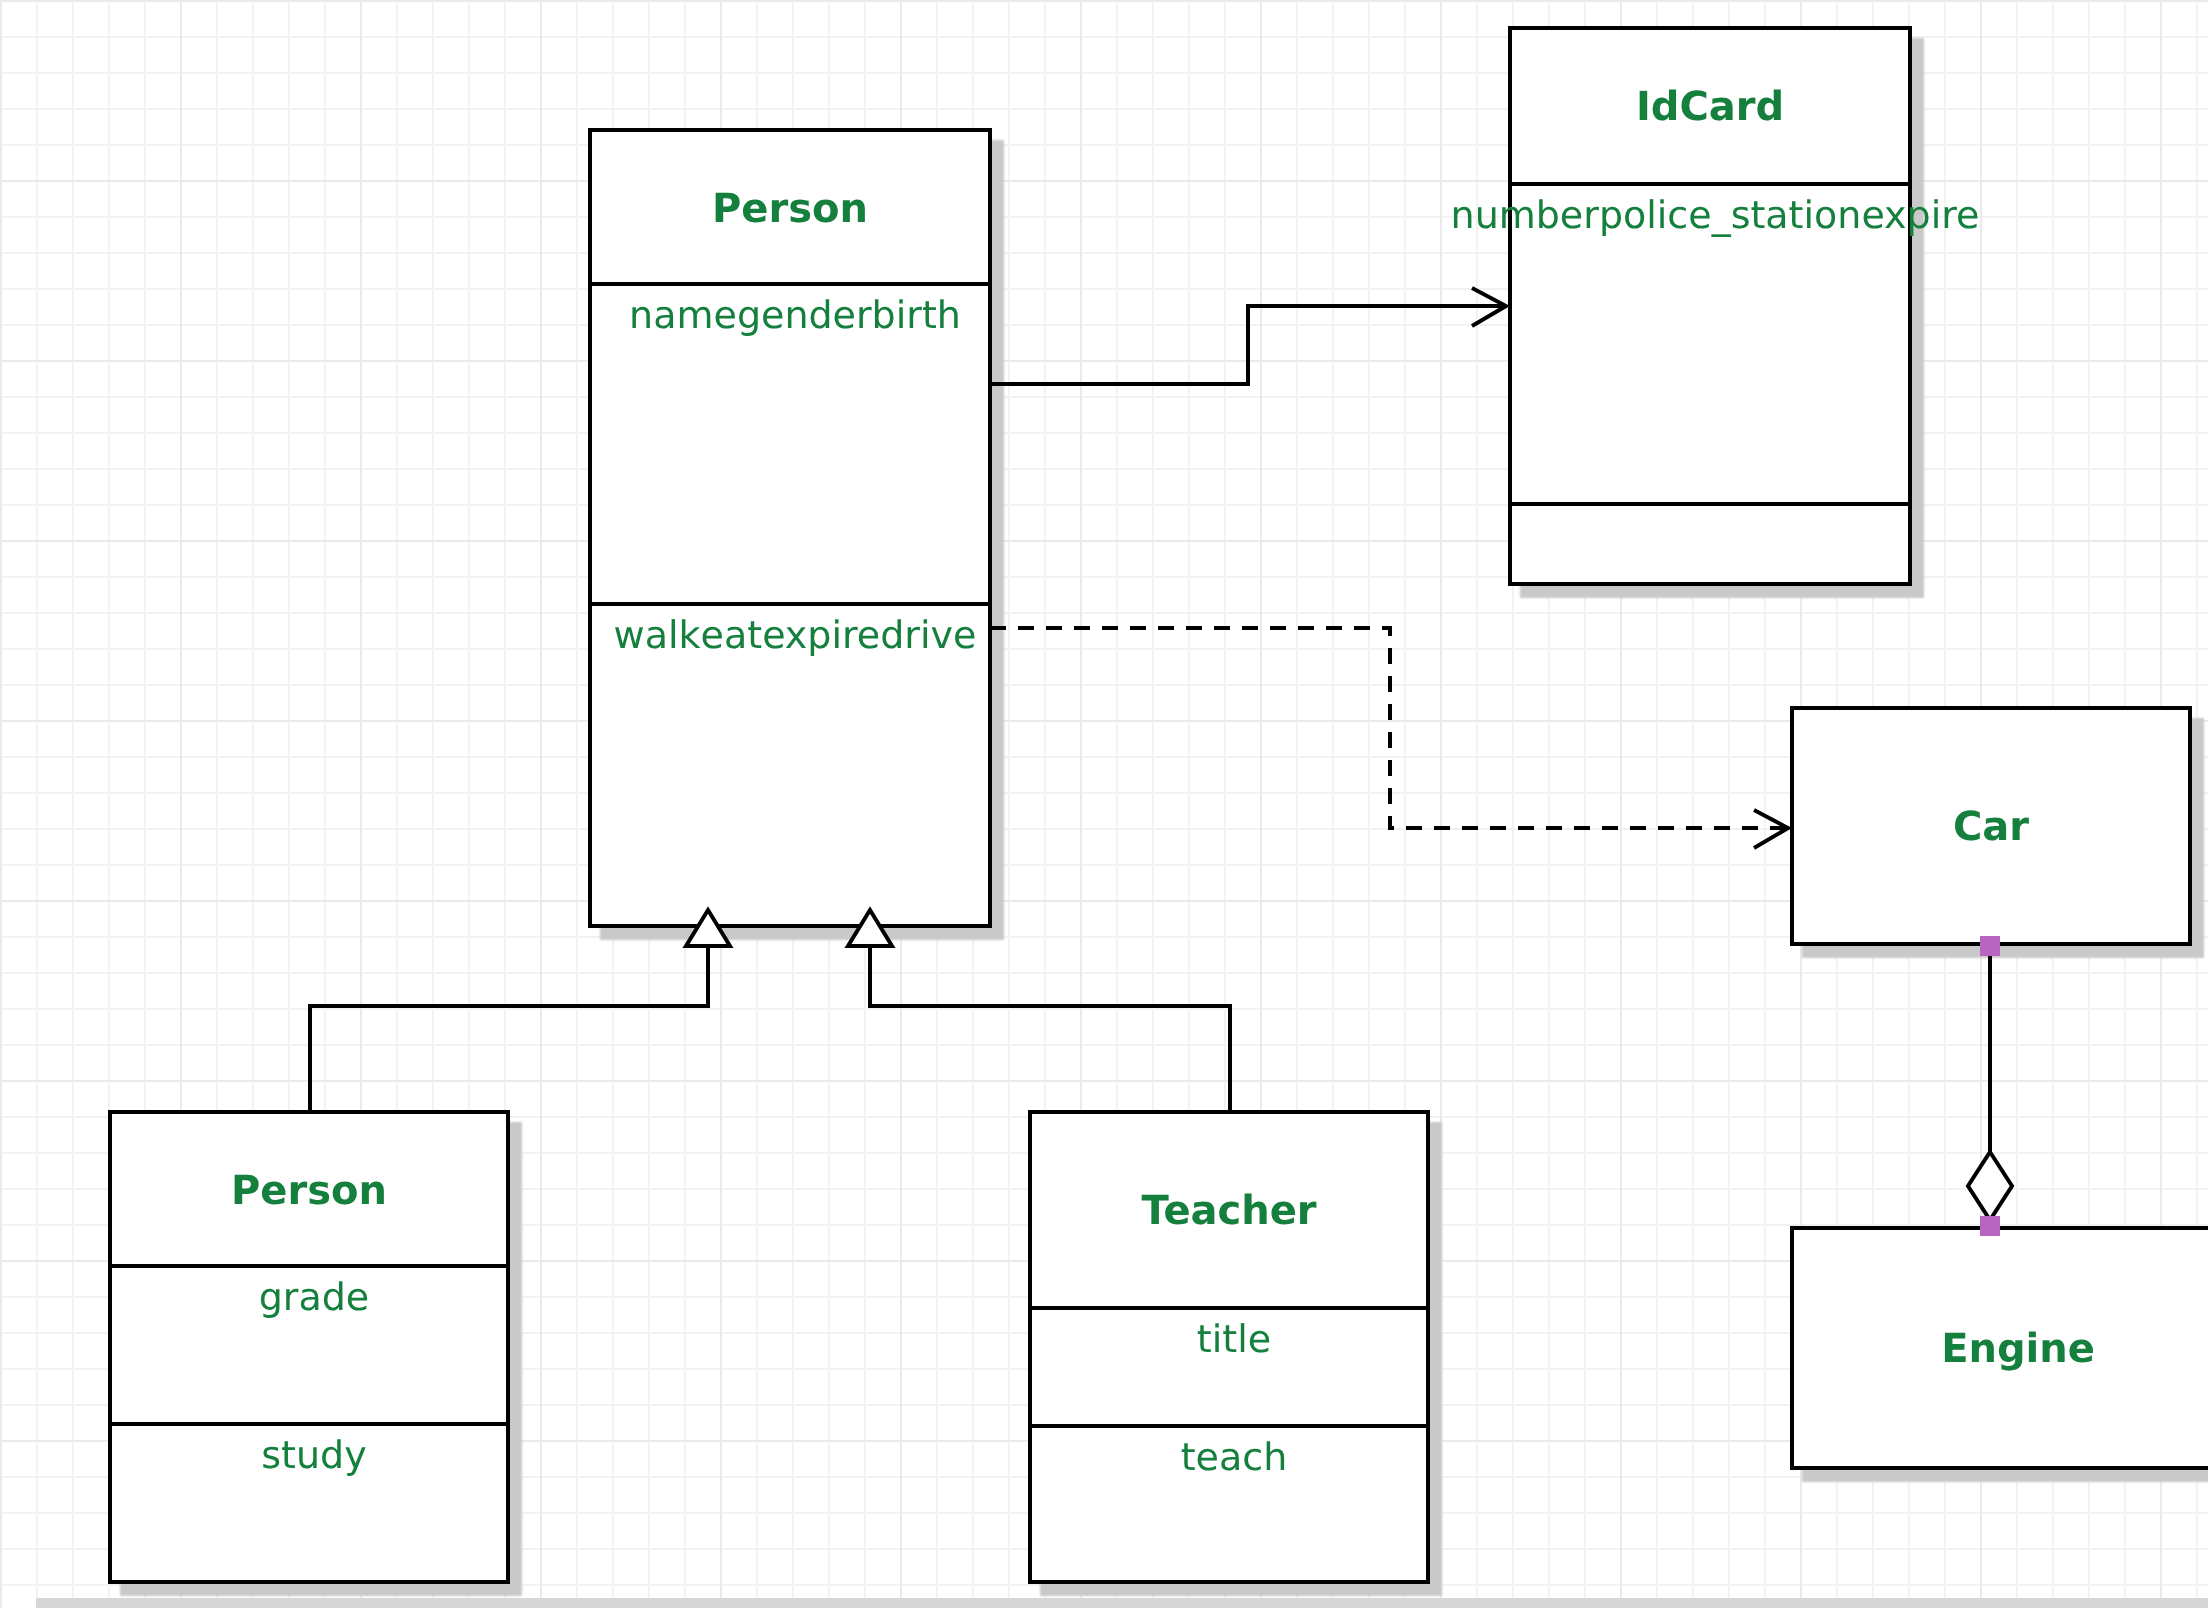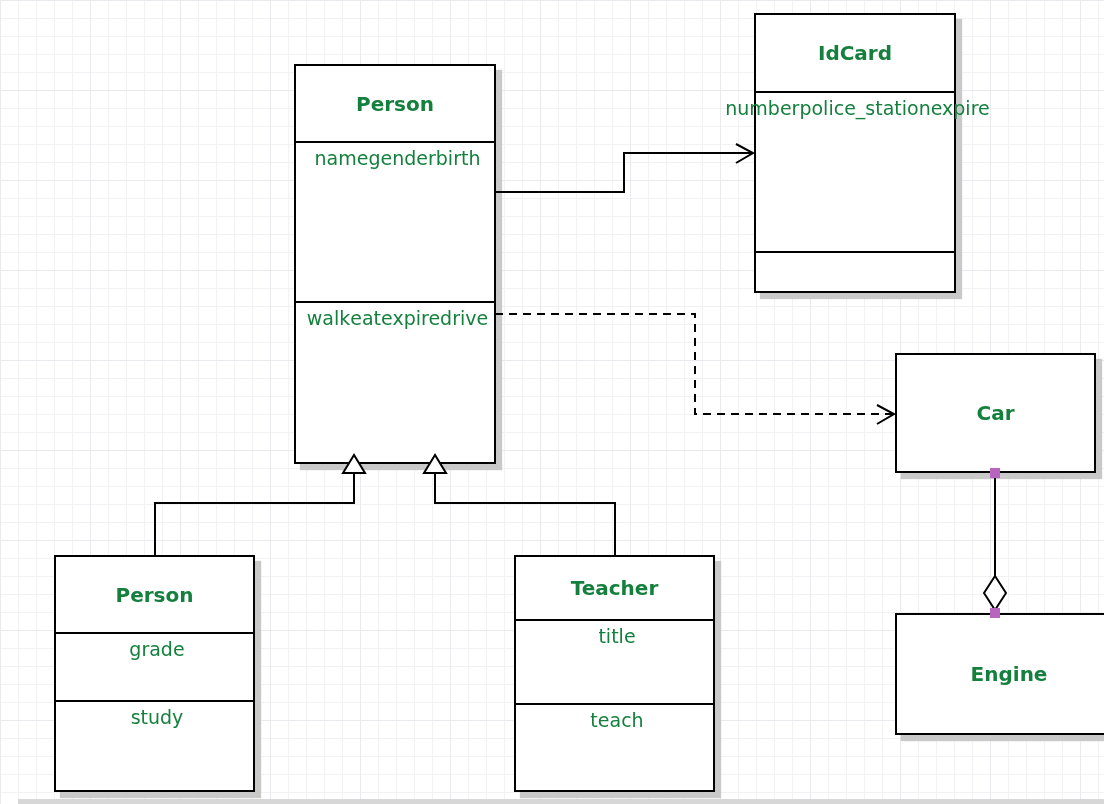--- a/index.html
+++ b/index.html
@@ -82,31 +82,31 @@
   <div class="uml-class" style="left:895px;top:353px;width:201px;height:120px" data-interactable="true">
     <div class="uml-title only" data-interactable="false">Car</div>
   </div>
 
   <div class="uml-class" style="left:895px;top:613px;width:228px;height:122px" data-interactable="true">
     <div class="uml-title only" data-interactable="false">Engine</div>
   </div>
 
   <div class="uml-class" style="left:54px;top:555px;width:201px;height:237px" data-interactable="true">
     <div class="uml-title" style="height:77px" data-interactable="false">Person</div>
-    <div class="uml-sec" style="height:68px" data-interactable="false">
+    <div class="uml-sec" style="height:79px" data-interactable="false">
       <div data-interactable="false">grade</div>
     </div>
     <div class="uml-sec last" data-interactable="false">
       <div data-interactable="false">study</div>
     </div>
   </div>
 
   <div class="uml-class" style="left:514px;top:555px;width:201px;height:237px" data-interactable="true">
-    <div class="uml-title" style="height:64px" data-interactable="false">Teacher</div>
-    <div class="uml-sec" style="height:84px" data-interactable="false">
+    <div class="uml-title" style="height:98px" data-interactable="false">Teacher</div>
+    <div class="uml-sec" style="height:59px" data-interactable="false">
       <div data-interactable="false">title</div>
     </div>
     <div class="uml-sec last" data-interactable="false">
       <div data-interactable="false">teach</div>
     </div>
   </div>
 
   <svg id="wires" width="1104" height="804" viewBox="0 0 1104 804" data-interactable="false">
 
     <g data-interactable="true" stroke="#000" stroke-width="2" fill="none">

